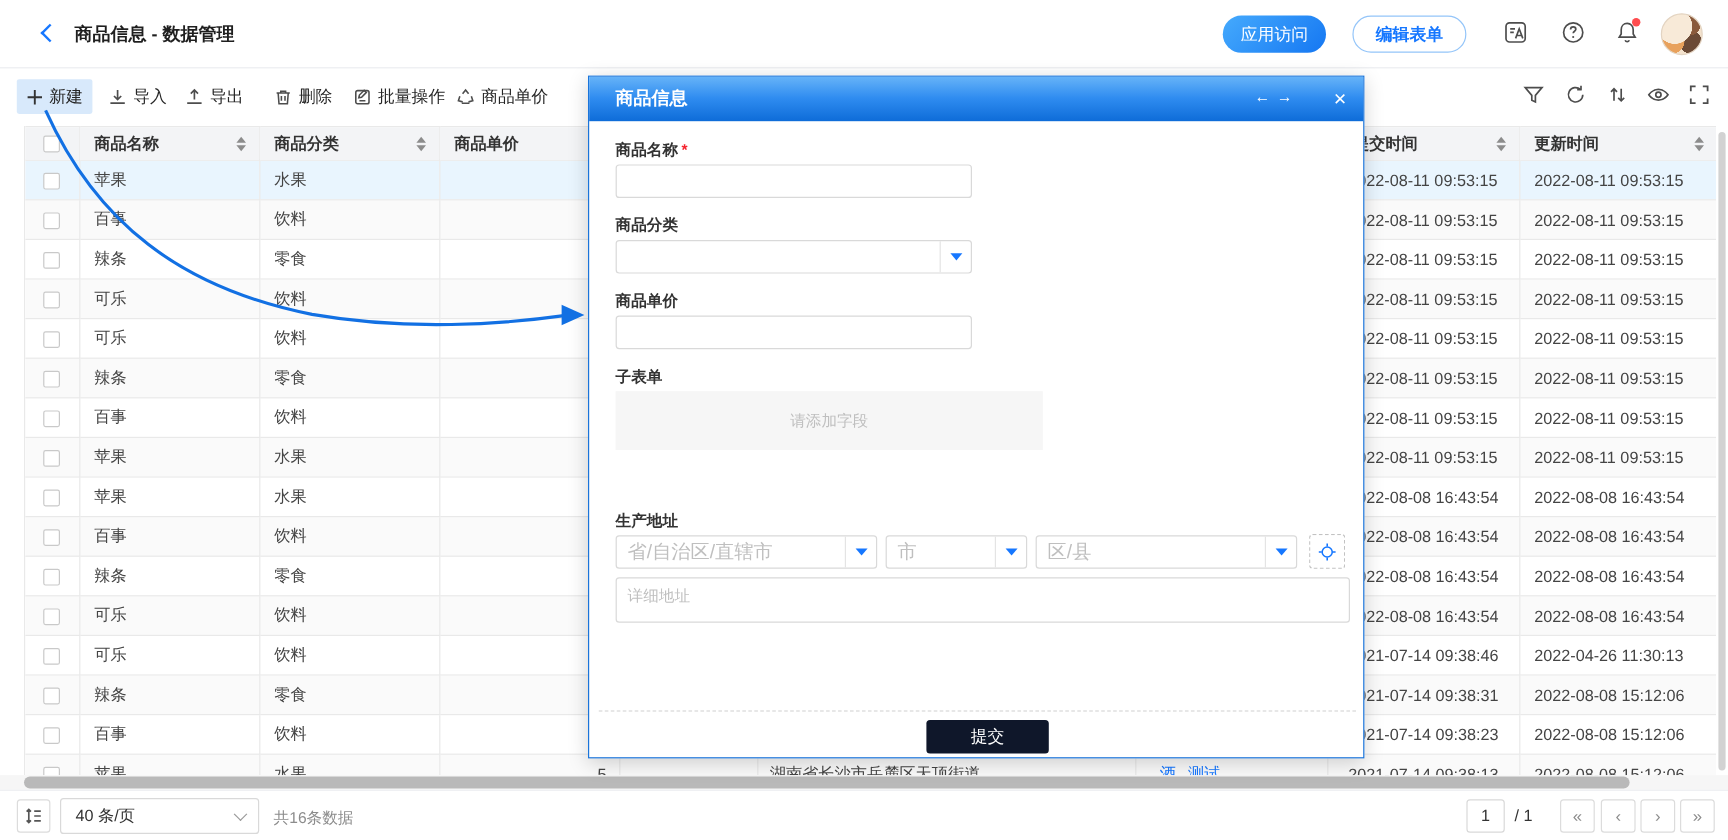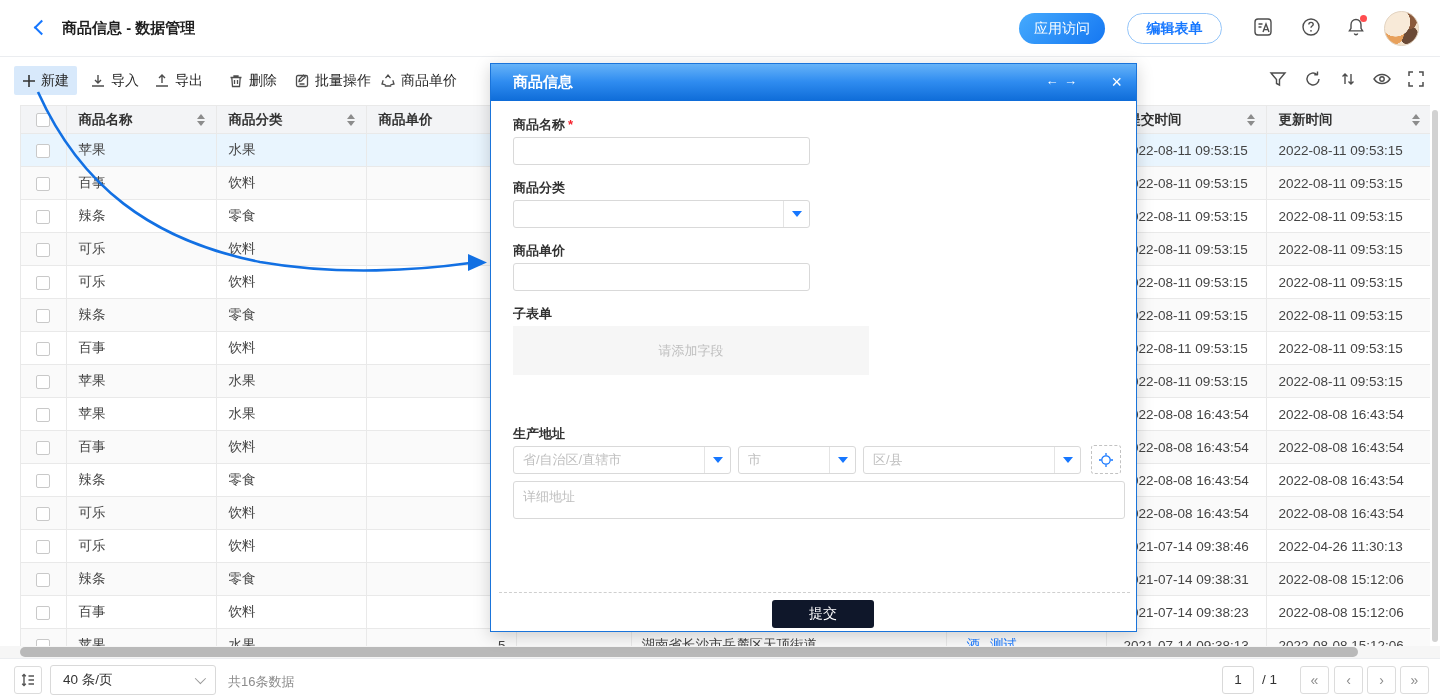--- a/index.html
+++ b/index.html
@@ -90,21 +90,21 @@
   #modal-header { position:absolute; left:0; top:0; width:100%; height:37px;
     background:linear-gradient(180deg,#66b3f8 0%,#2f8cf0 48%,#0e6cd8 100%); cursor:move; }
   #modal-title { position:absolute; left:22px; top:9px; color:#fff; font-size:15px; font-weight:700; }
   #modal-expand { position:absolute; right:58px; top:9px; color:#fff; font-size:13px; letter-spacing:1px; cursor:pointer; }
   #modal-close { position:absolute; right:14px; top:6px; color:#fff; font-size:18px; cursor:pointer; line-height:24px; }
   .fld-label { position:absolute; left:22px; font-size:13px; font-weight:700; color:#333; }
   .req { color:#f5222d; margin-left:3px; }
   .txt-input { position:absolute; left:22px; width:297px; height:28px; border:1px solid #d9d9d9;
     border-radius:3px; background:#fff; cursor:text; }
   .sel { position:absolute; height:28px; border:1px solid #d9d9d9; border-radius:3px; background:#fff;
-    cursor:pointer; font-size:13px; color:#bfbfbf; display:flex; align-items:center; padding-left:9px; }
+    cursor:pointer; font-size:16px; color:#bfbfbf; display:flex; align-items:center; padding-left:9px; }
   .sel .caretbox { position:absolute; right:0; top:0; width:26px; height:26px; border-left:1px solid #e4e4e4;
     display:flex; align-items:center; justify-content:center; }
   .sel .caret { width:0; height:0; border-left:5px solid transparent; border-right:5px solid transparent;
     border-top:6px solid #1677ff; }
   .subform-box { position:absolute; left:22px; top:262px; width:356px; height:49px; background:#f6f6f6;
     display:flex; align-items:center; justify-content:center; font-size:13px; color:#bfbfbf; }
   .locate-btn { position:absolute; left:600px; top:381px; width:30px; height:29px; border:1px dashed #c2c2c2;
     border-radius:3px; display:flex; align-items:center; justify-content:center; cursor:pointer; color:#1677ff; }
   .detail-area { position:absolute; left:22px; top:417px; width:612px; height:38px; border:1px solid #d9d9d9;
     border-radius:3px; font-size:13px; color:#bfbfbf; padding:6px 9px; cursor:text; }

